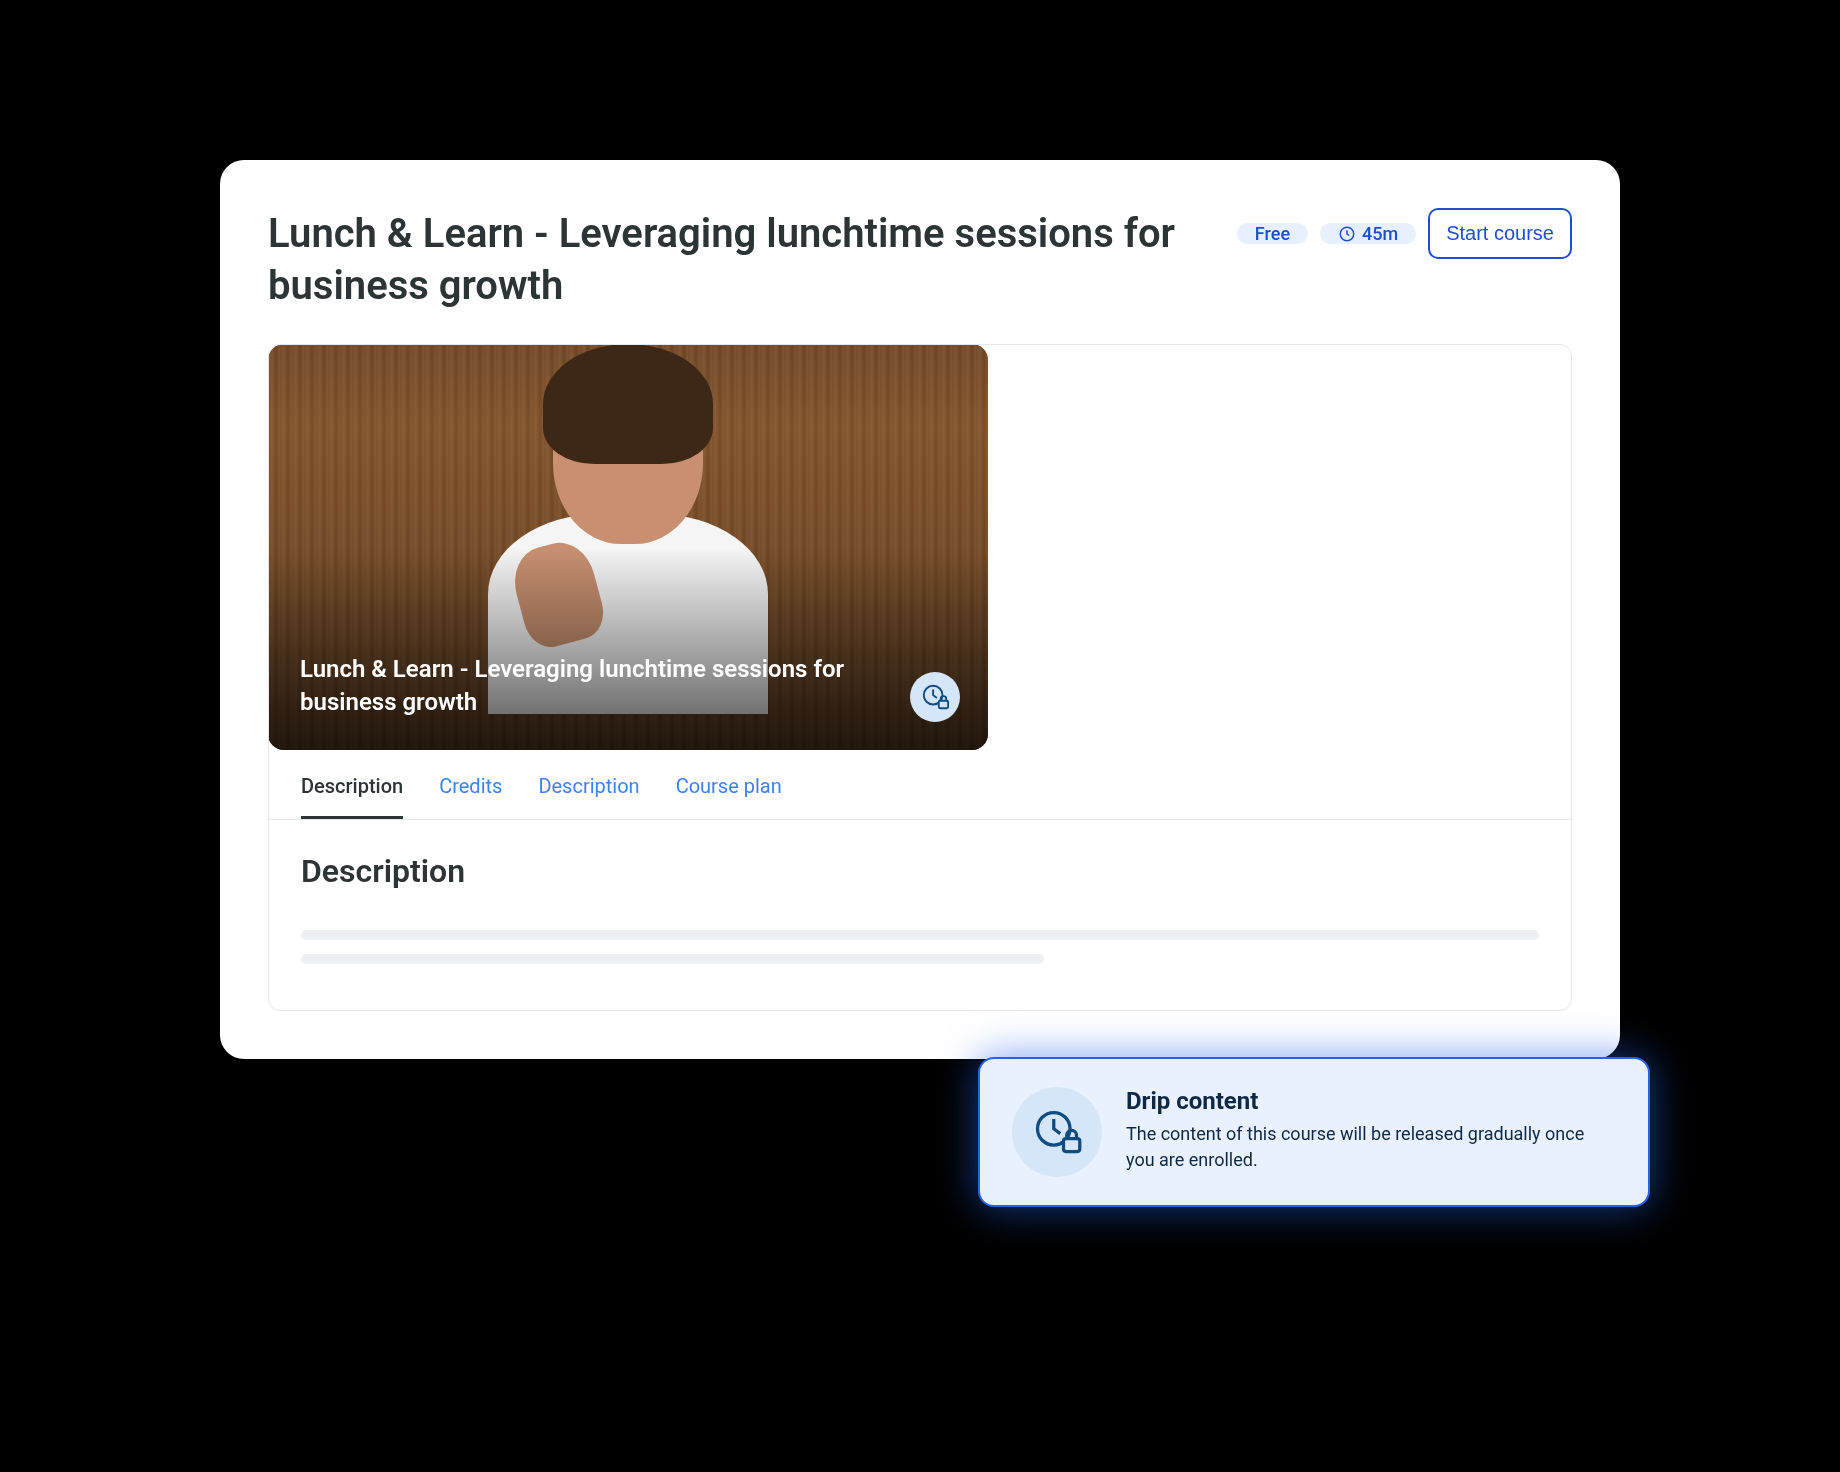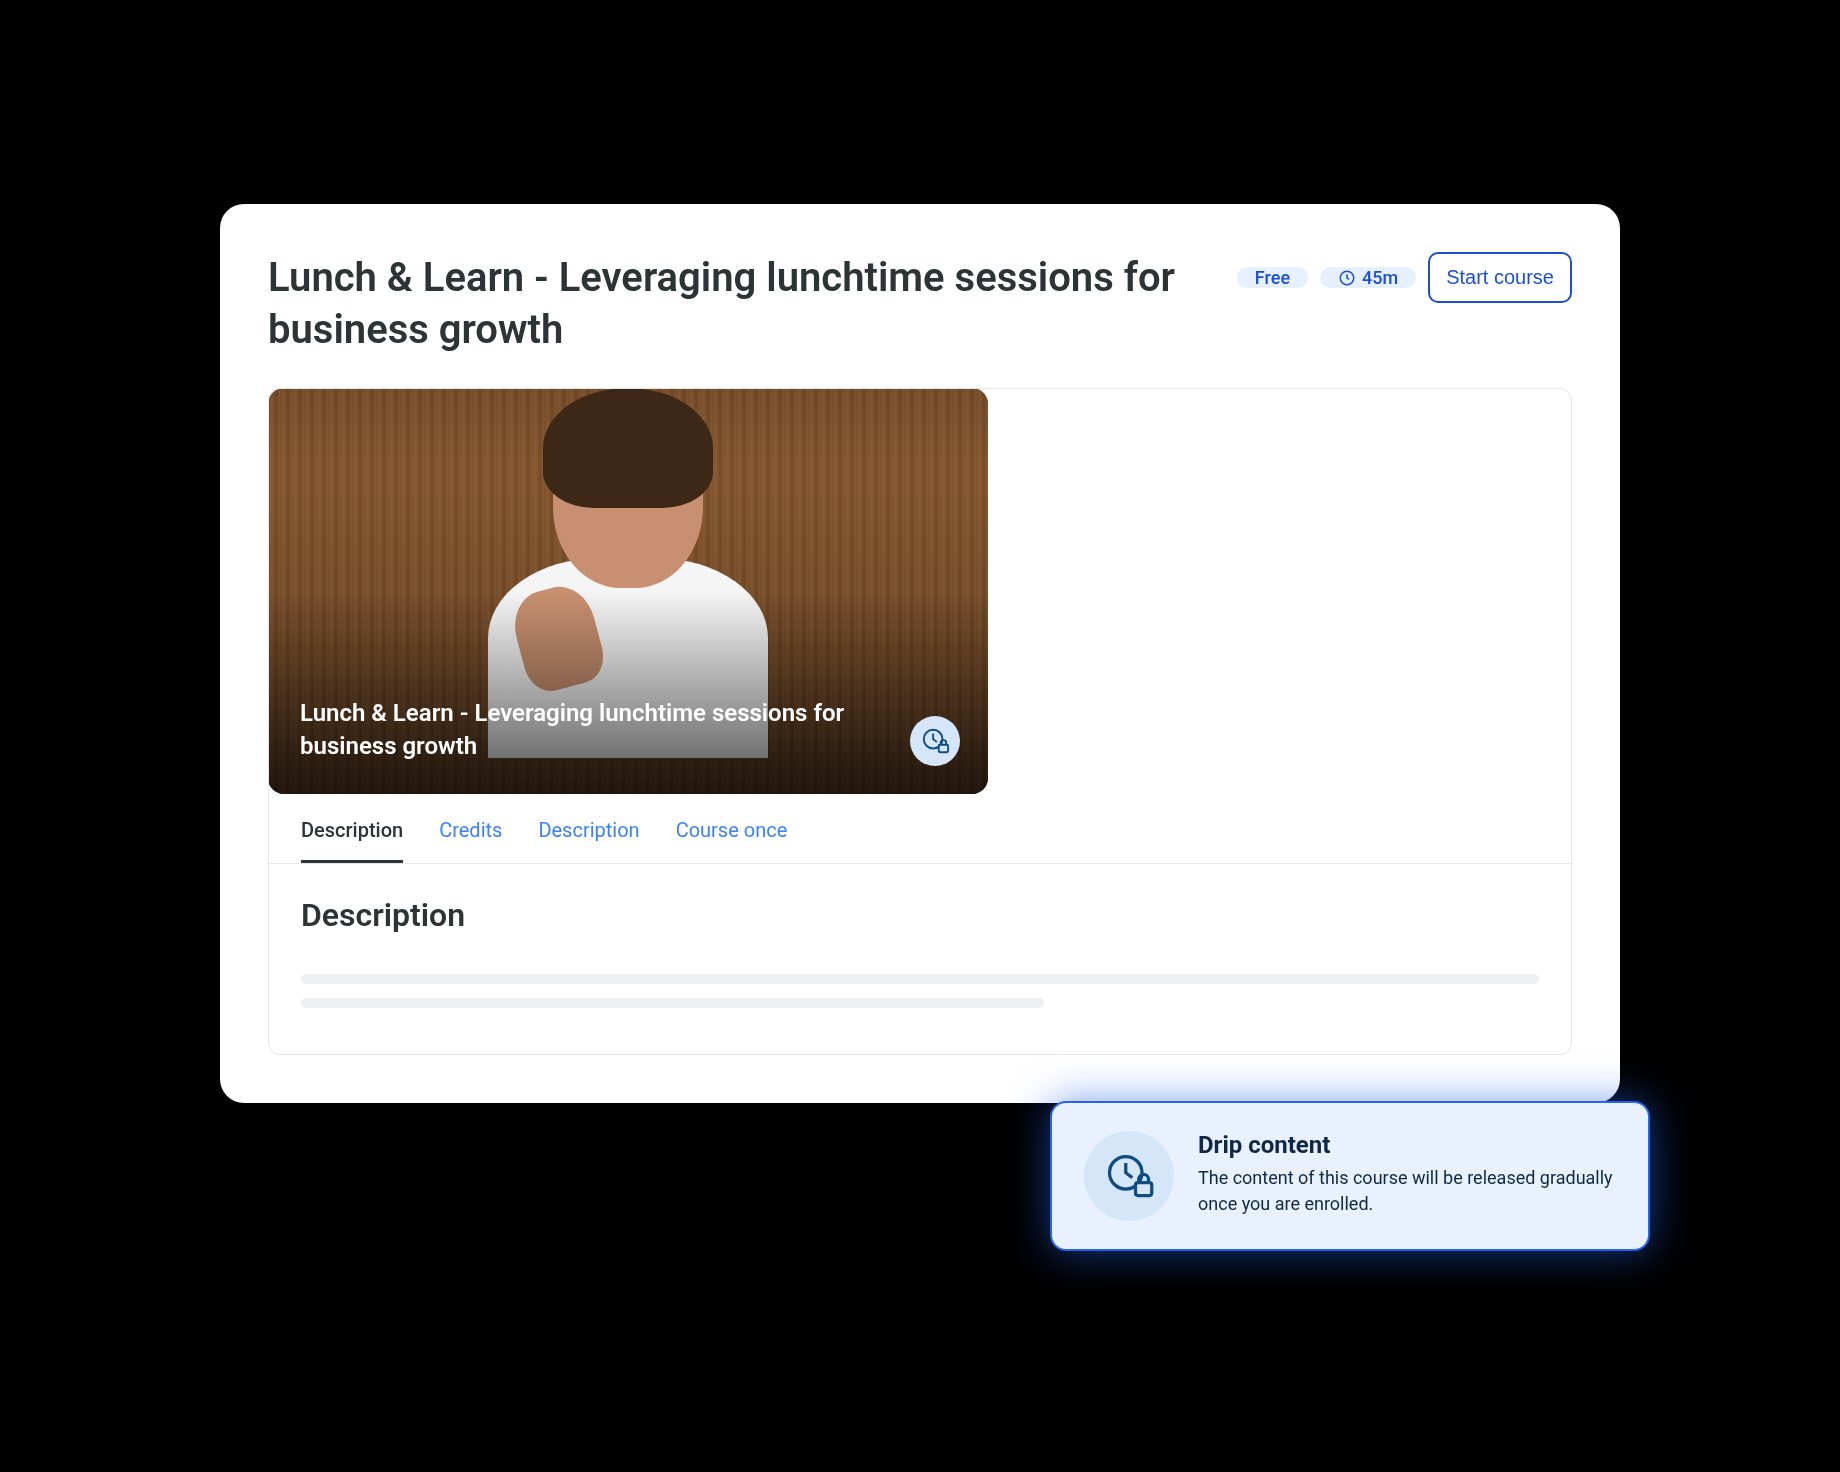--- a/index.html
+++ b/index.html
@@ -17,21 +17,20 @@
       align-items: flex-start;
       justify-content: center;
       padding-top: 160px;
     }
     .card {
       background: #fff;
       border-radius: 24px;
       width: 1400px;
       padding: 48px;
       position: relative;
-      margin-top: 44px;
     }
     .header {
       display: flex;
       justify-content: space-between;
       align-items: flex-start;
       gap: 32px;
       margin-bottom: 32px;
     }
     .course-title {
       font-size: 40px;
@@ -203,21 +202,21 @@
       border-radius: 6px;
       margin-bottom: 14px;
     }
     .skeleton-line.short {
       width: 60%;
     }
     .callout {
       position: absolute;
       bottom: -148px;
       right: -30px;
-      width: 600px;
+      width: 672px;
       background: #e8f1fd;
       border: 2px solid #2463eb;
       border-radius: 16px;
       padding: 28px 32px;
       display: flex;
       align-items: flex-start;
       gap: 24px;
       box-shadow: 0 0 40px rgba(36, 99, 235, 0.6);
     }
     .callout-icon {
@@ -291,21 +290,21 @@
           <rect x="20" y="20" width="10" height="8" rx="1.5" fill="#d4e6f7"></rect>
           <path d="M22 20v-2a3 3 0 0 1 6 0v2"></path>
         </svg>
       </div>
     </div>
 
     <div class="tabs">
       <div class="tab active">Description</div>
       <div class="tab">Credits</div>
       <div class="tab">Description</div>
-      <div class="tab">Course once</div>
+      <div class="tab">Course plan</div>
     </div>
 
     <div class="section-body">
       <h2 class="section-heading">Description</h2>
       <div class="skeleton-line"></div>
       <div class="skeleton-line short"></div>
     </div>
   </div>
 
   <div class="callout">

